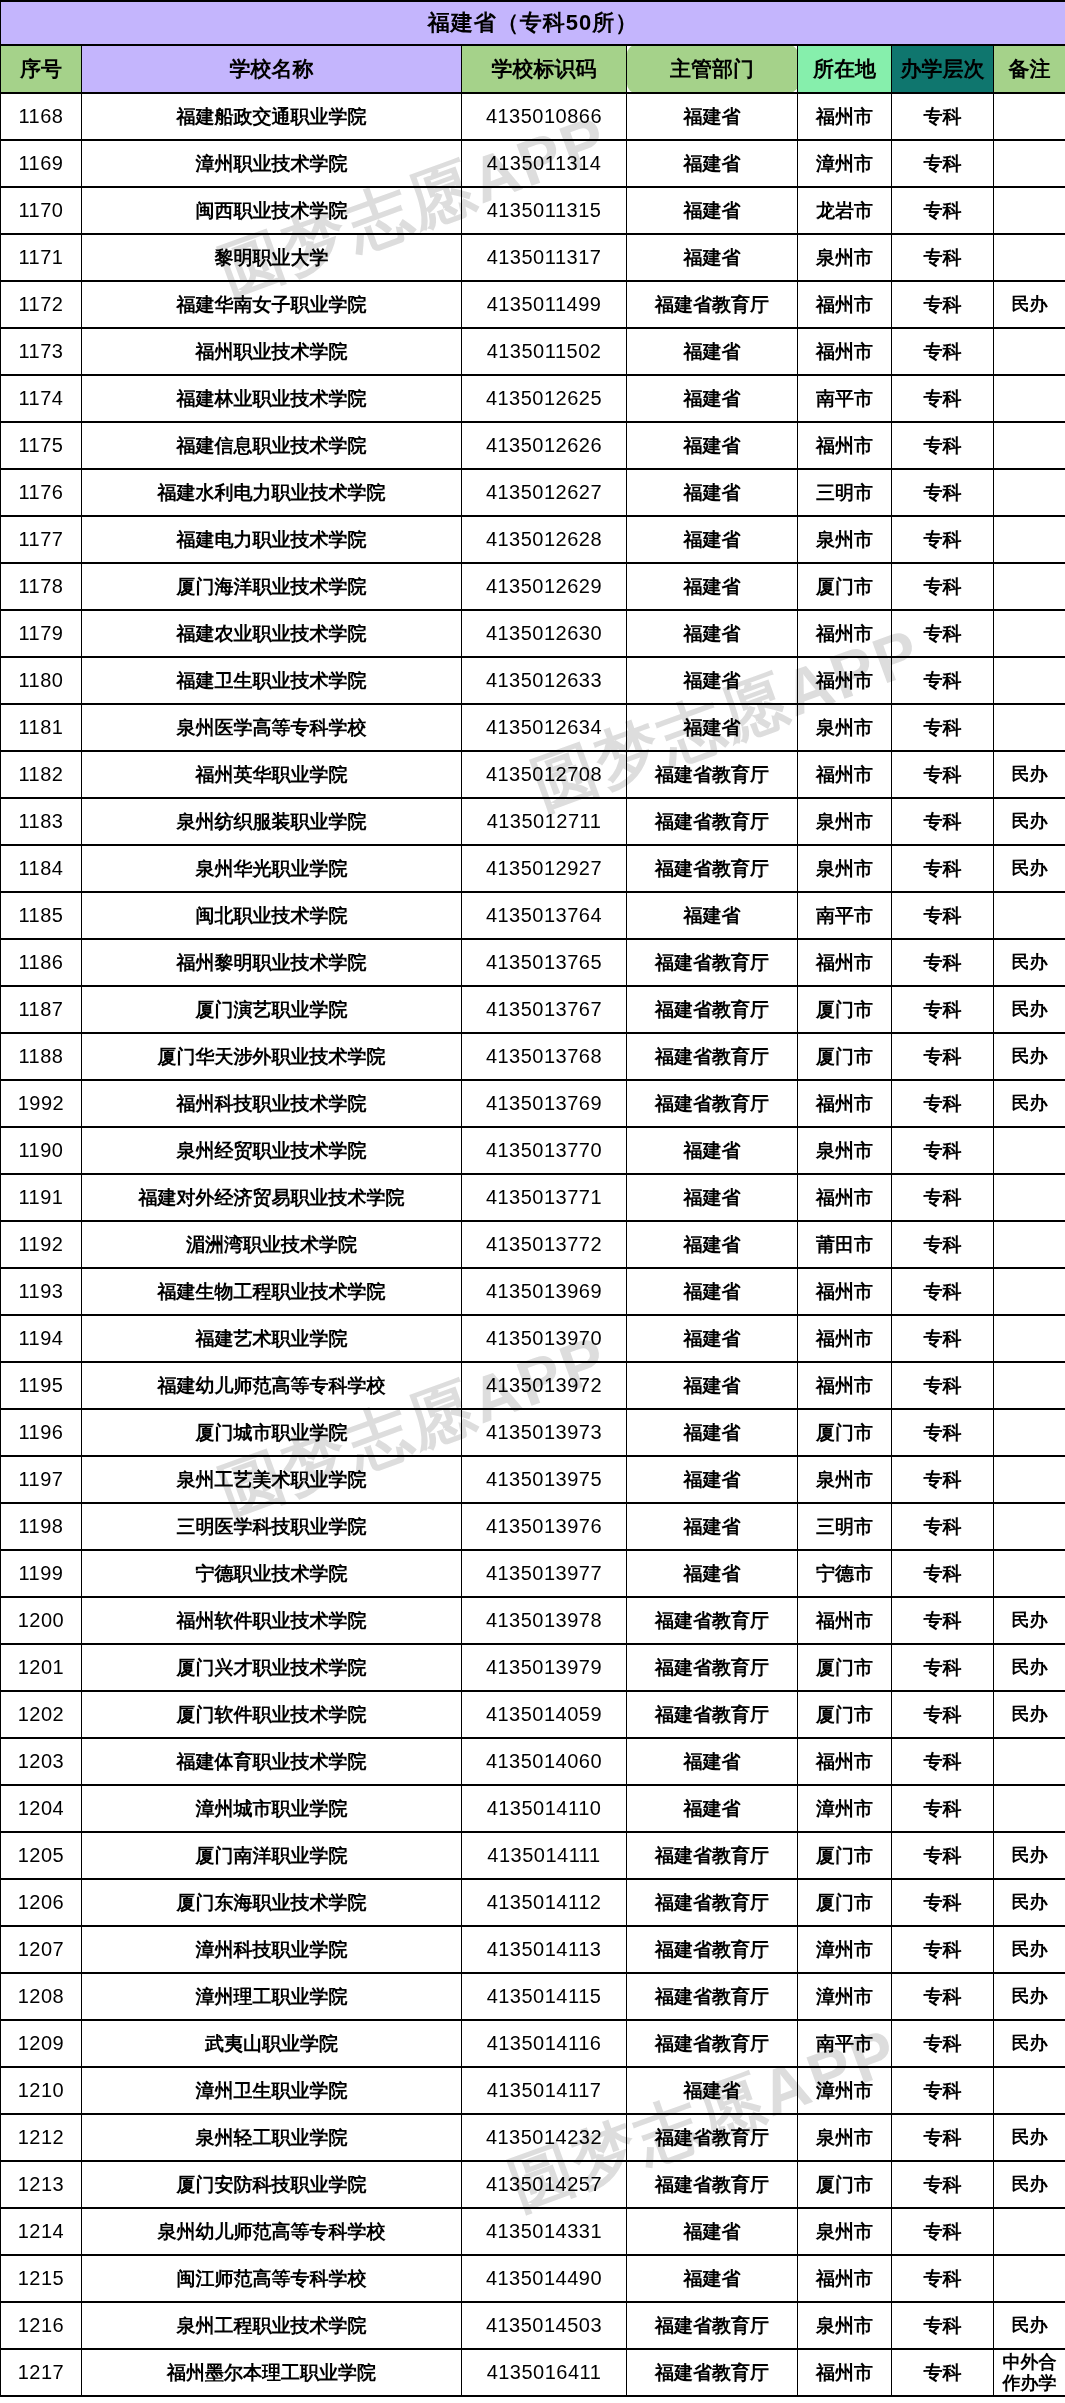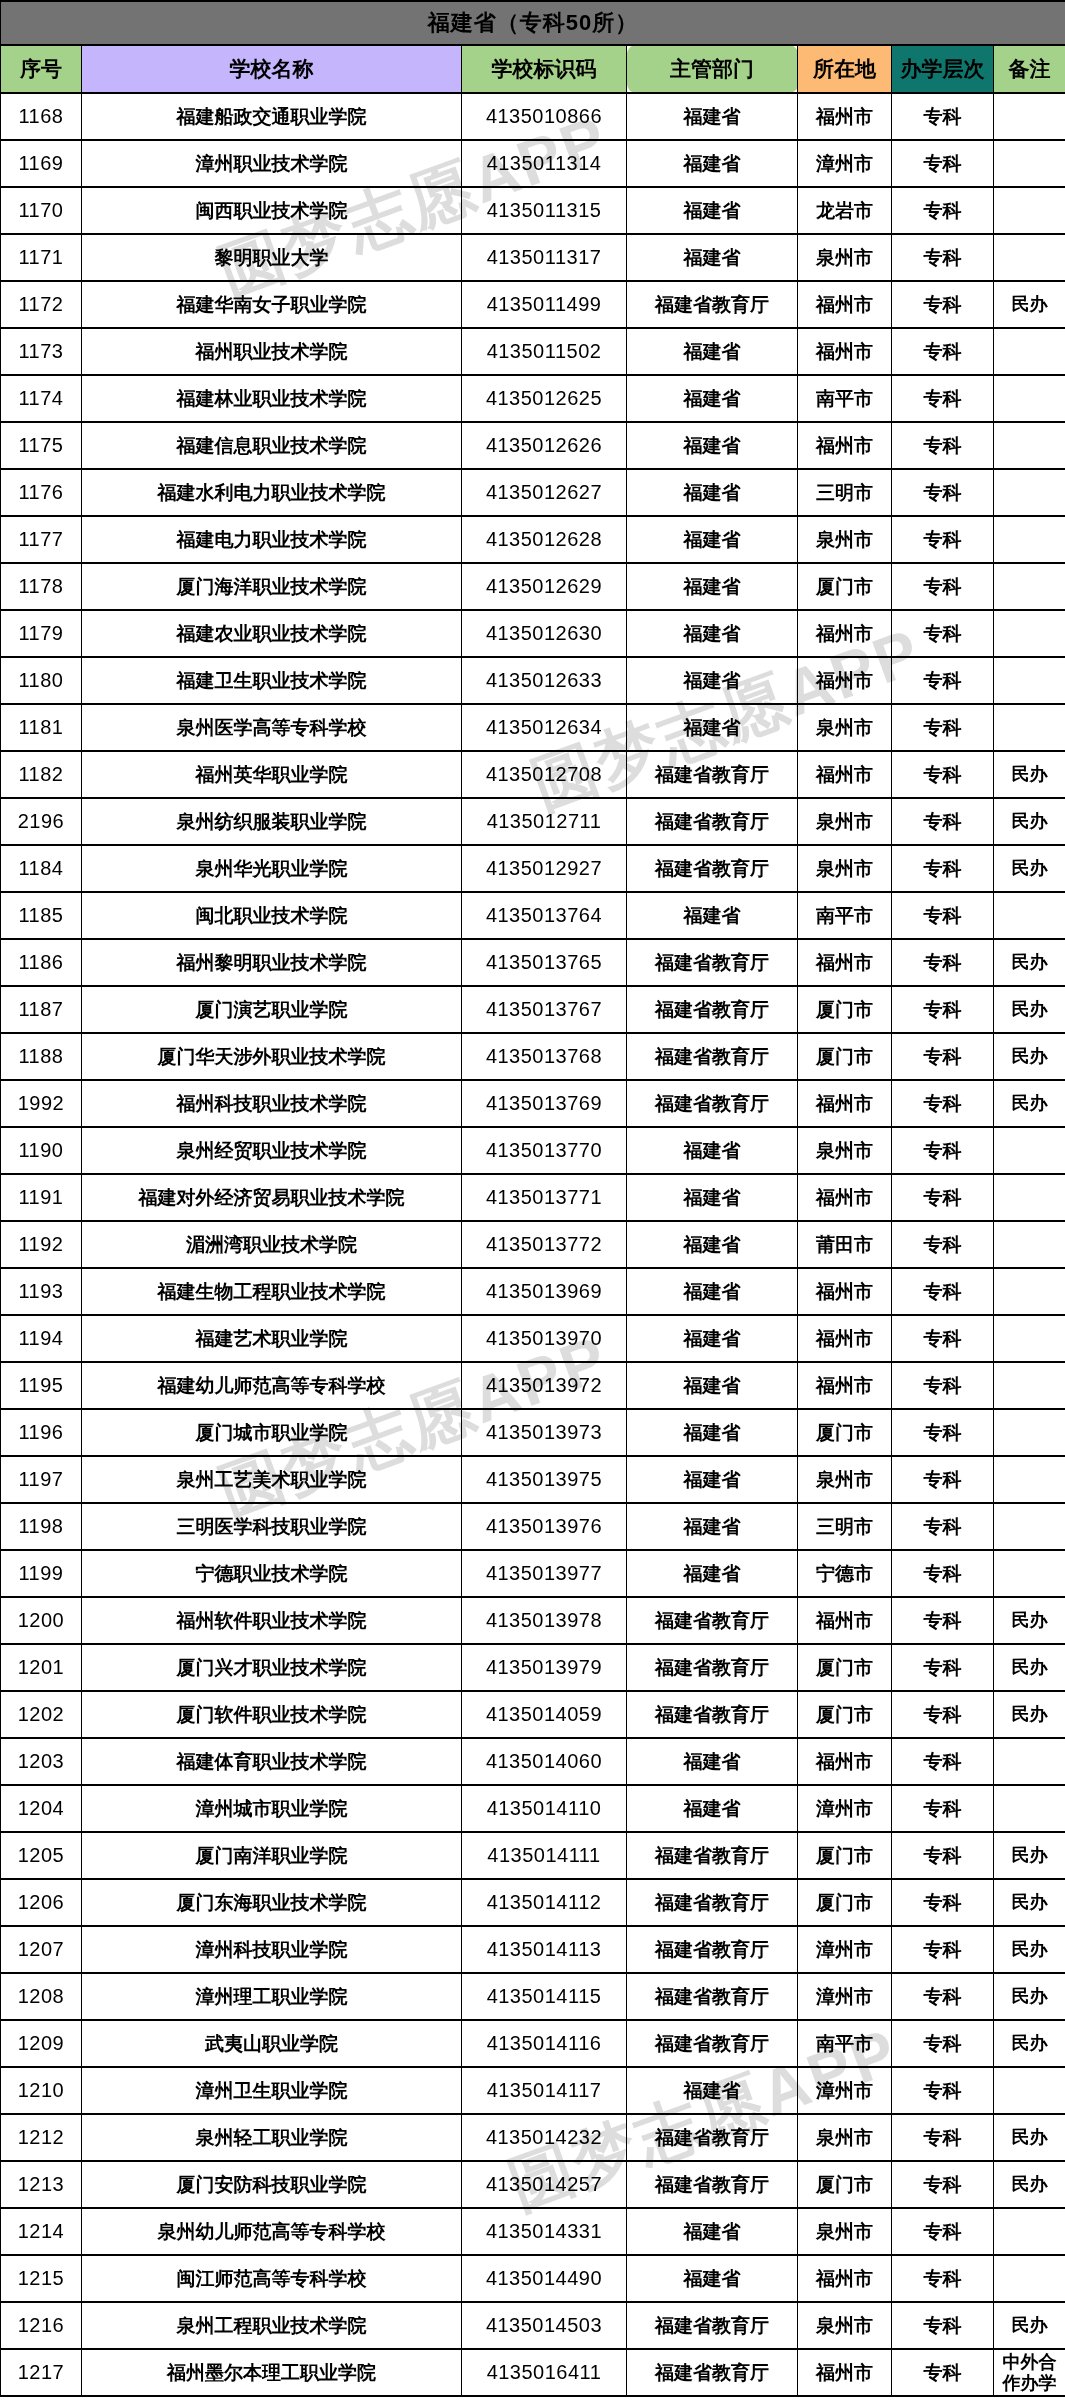--- a/index.html
+++ b/index.html
@@ -86,28 +86,28 @@
       <col style="width:81px">
       <col style="width:380px">
       <col style="width:165px">
       <col style="width:171px">
       <col style="width:94px">
       <col style="width:102px">
       <col style="width:72px">
     </colgroup>
     <thead>
       <tr class="title-row">
-        <th colspan="7" style="background: #737373;">福建省（专科50所）</th>
+        <th colspan="7" style="background: #c4b5fd;">福建省（专科50所）</th>
       </tr>
       <tr class="header-row">
         <th style="background: rgb(165, 210, 138);">序号</th>
         <th style="background: #c4b5fd;">学校名称</th>
         <th style="background: rgb(165, 210, 138);">学校标识码</th>
         <th style="background: rgb(165, 210, 138); border-radius: 9px;">主管部门</th>
-        <th style="background: #fdba74;">所在地</th>
+        <th style="background: #86efac;">所在地</th>
         <th style="background: #0f766e;">办学层次</th>
         <th style="background: rgb(165, 210, 138);">备注</th>
       </tr>
     </thead>
     <tbody id="table-body">
         <tr>
           <td class="c0">1168</td>
           <td class="c1">福建船政交通职业学院</td>
           <td class="c2">4135010866</td>
           <td class="c3">福建省</td>
@@ -235,21 +235,21 @@
         <tr>
           <td class="c0">1182</td>
           <td class="c1">福州英华职业学院</td>
           <td class="c2">4135012708</td>
           <td class="c3">福建省教育厅</td>
           <td class="c4">福州市</td>
           <td class="c5">专科</td>
           <td class="c6">民办</td>
         </tr>
         <tr>
-          <td class="c0">2196</td>
+          <td class="c0">1183</td>
           <td class="c1">泉州纺织服装职业学院</td>
           <td class="c2">4135012711</td>
           <td class="c3">福建省教育厅</td>
           <td class="c4">泉州市</td>
           <td class="c5">专科</td>
           <td class="c6">民办</td>
         </tr>
         <tr>
           <td class="c0">1184</td>
           <td class="c1">泉州华光职业学院</td>

